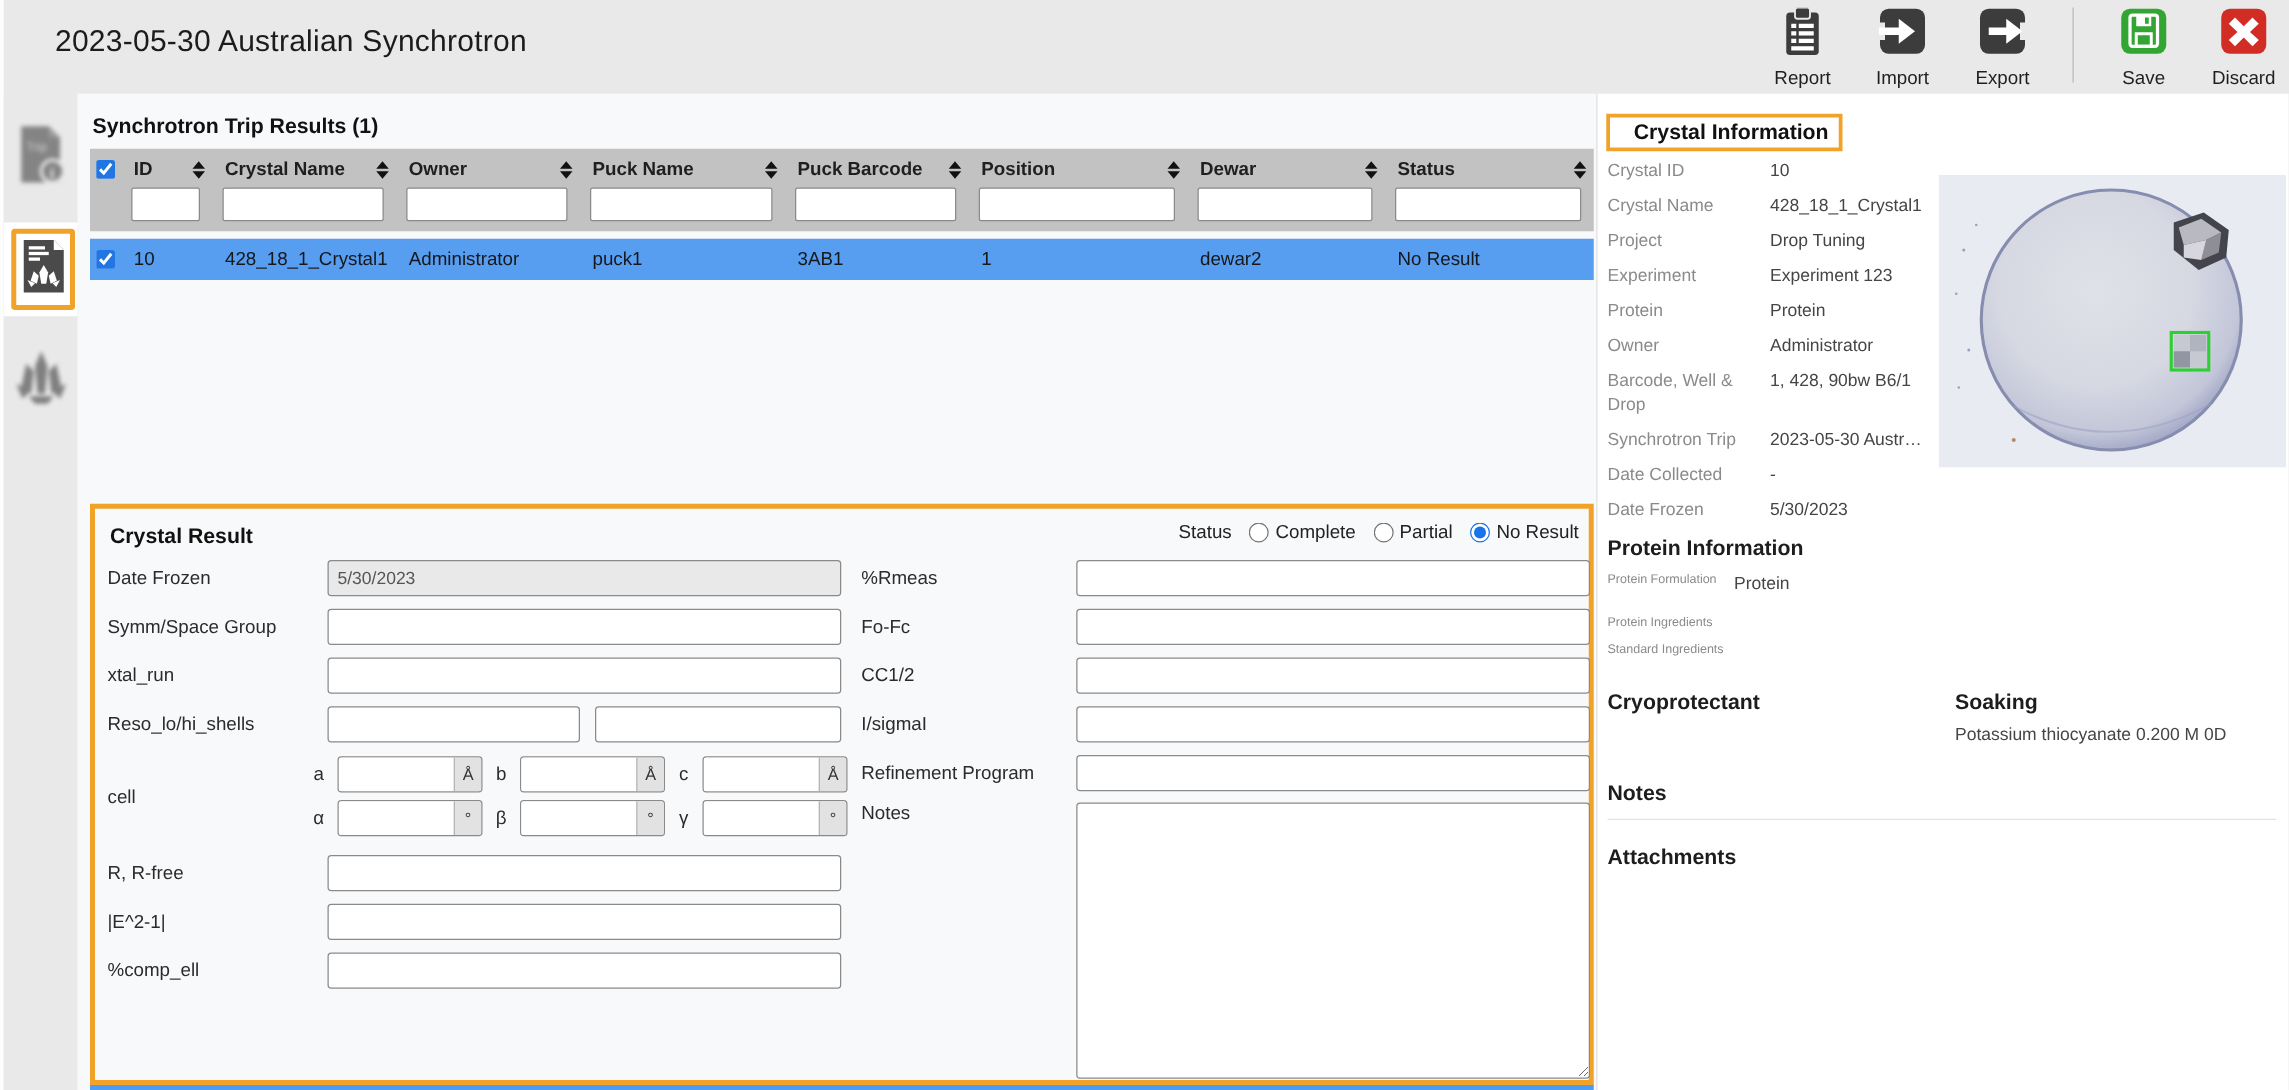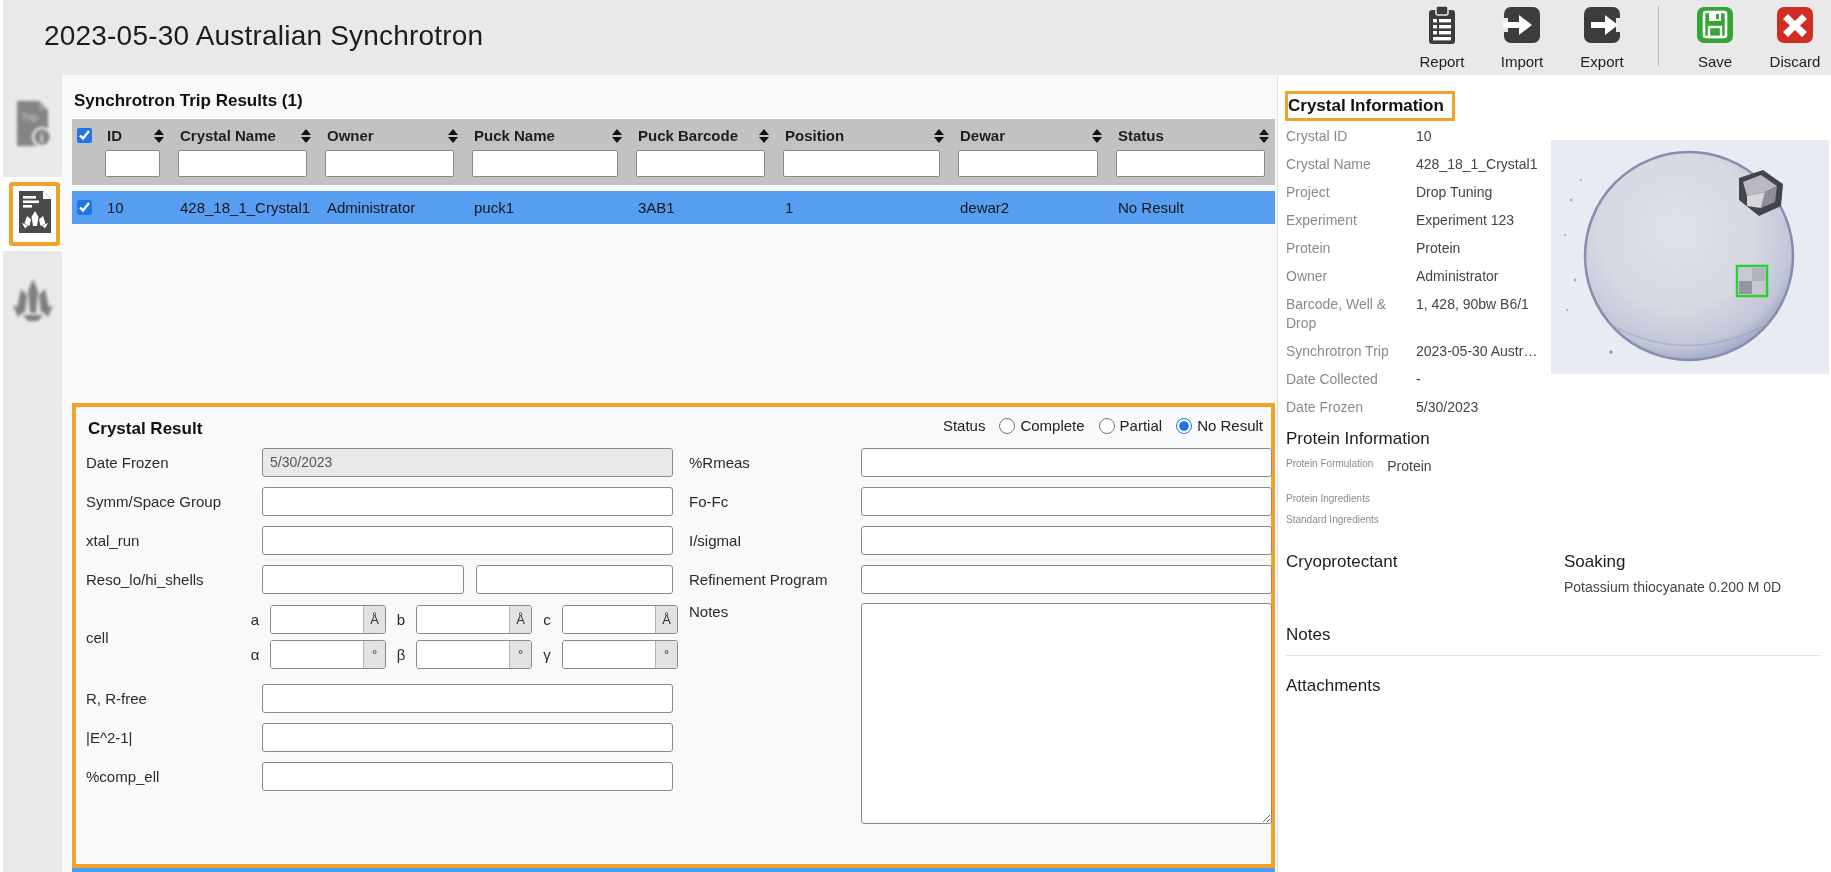--- a/index.html
+++ b/index.html
@@ -1,21 +1,21 @@
 <!DOCTYPE html>
 <html><head>
 <meta charset="utf-8">
 <style>
   * { margin:0; padding:0; box-sizing:border-box; }
   html,body { width:1831px; height:872px; font-family:"Liberation Sans", sans-serif; background:#e9e9e9; overflow:hidden; }
   .stage { position:relative; width:1831px; height:872px; }
 
   
   .app-header { position:absolute; left:0; top:0; width:1831px; height:75px; background:#e9e9e9; }
-  .app-title { position:absolute; left:44px; top:20px; font-size:28px; color:#1c1c1c; letter-spacing:.2px; }
+  .app-title { position:absolute; left:44px; top:20px; font-size:24px; color:#1c1c1c; letter-spacing:.2px; }
   .toolbar { position:absolute; right:10px; top:6px; height:64px; display:flex; align-items:flex-start; gap:28px; }
   .tbtn { display:flex; flex-direction:column; align-items:center; gap:3px; cursor:pointer; min-width:52px; }
   .tbtn .tlabel { font-size:15px; color:#1f1f1f; }
   .tb-divider { width:1px; height:60px; background:#b9b9b9; margin:0 2px; }
 
   
   .edge-strip { position:absolute; left:0; top:0; width:3px; height:872px; background:#fdfdfd; }
   .sidebar { position:absolute; left:3px; top:75px; width:59px; height:797px; background:#e9e9e9; }
   .side-item { width:59px; display:flex; justify-content:center; }
   .blurred { filter:blur(1.6px); opacity:.62; }
@@ -71,29 +71,29 @@
   .unitfield input { border:0; outline:none; width:92px; font-size:14px; padding:0 5px; }
   .unitfield .unit { width:22px; background:#e2e2e2; border-left:1px solid #b5b5b5; display:flex; align-items:center; justify-content:center; font-size:13px; color:#333; }
 
   .frow.notesrow { align-items:flex-start; height:auto; }
   .notes-area { width:411px; height:221px; border:1px solid #8a8a8a; border-radius:3px; background:#fff; font-size:14px; padding:5px 7px; resize:both; font-family:"Liberation Sans", sans-serif; }
 
   .bottom-bar { position:absolute; left:10px; top:793px; width:1203px; height:4px; background:#4a9cf5; }
 
   
   .rpanel { position:absolute; left:1277px; top:75px; width:554px; height:797px; background:#ffffff; border-left:1px solid #e0e0e0; }
-  .ci-titlebox { display:inline-block; margin:16px 0 0 7px; border:3px solid #f0a229; padding:2px 8px 2px 0; font-size:17px; font-weight:bold; color:#111; background:#fff; }
+  .ci-titlebox { display:inline-block; margin:16px 0 0 7px; border:3px solid #f0a229; padding:2px 8px 2px 19px; font-size:17px; font-weight:bold; color:#111; background:#fff; }
   .ci-body { position:relative; margin-top:6px; }
   .ci-list { margin-left:8px; width:262px; }
   .ci-row { display:flex; margin-bottom:9px; }
   .ci-row .cilabel { width:130px; font-size:14px; color:#8a8a8a; line-height:19px; }
   .ci-row .civalue { flex:1; font-size:14px; color:#454545; line-height:19px; white-space:nowrap; }
   .ci-image { position:absolute; right:2px; top:13px; width:278px; height:234px; }
 
-  .rp-heading { margin:12px 0 0 8px; font-size:17px; font-weight:normal; color:#1d1d1d; }
+  .rp-heading { margin:12px 0 0 8px; font-size:17px; font-weight:bold; color:#1d1d1d; }
   .pi-form { display:flex; gap:14px; margin:9px 0 0 8px; }
   .graytext { font-size:10px; color:#8a8a8a; }
   .darktext { font-size:14px; color:#454545; }
   .pi-ing { margin:14px 0 0 8px; line-height:21px; }
   .two-col { display:flex; margin-top:22px; }
   .two-col .colA { width:278px; }
   .soak-val { margin-top:7px; font-size:14px; color:#454545; }
   .notes-rule { border:0; border-top:1px solid #e3e3e3; margin:10px 10px 0 8px; }
   .mt22 { margin-top:20px; }
 </style>
@@ -403,20 +403,24 @@
       <div class="cr-col cr-right">
         <div class="frow">
           <span class="flabel">%Rmeas</span>
           <input class="tinput w-full" type="text" style="">
         </div>
         <div class="frow">
           <span class="flabel">Fo-Fc</span>
           <input class="tinput w-full" type="text" style="">
         </div>
         <div class="frow">
+          <span class="flabel">CC1/2</span>
+          <input class="tinput w-full" type="text" style="">
+        </div>
+        <div class="frow">
           <span class="flabel">I/sigmaI</span>
           <input class="tinput w-full" type="text" style="">
         </div>
         <div class="frow">
           <span class="flabel">Refinement Program</span>
           <input class="tinput w-full" type="text" style="">
         </div>
         <div class="frow notesrow">
           <span class="flabel">Notes</span>
           <textarea class="notes-area" style=""></textarea>

